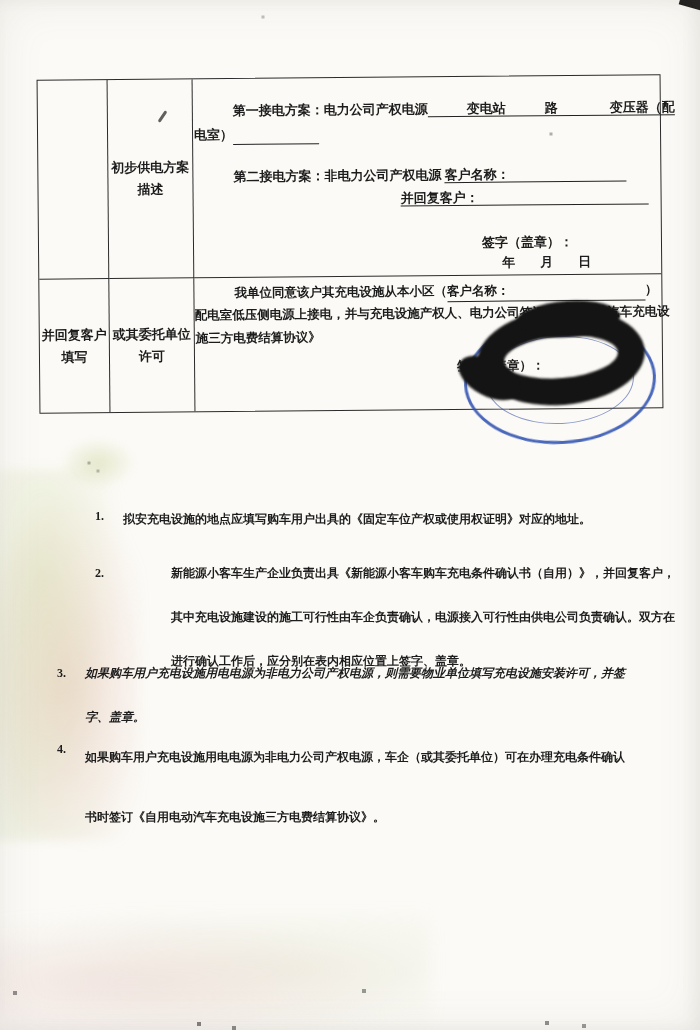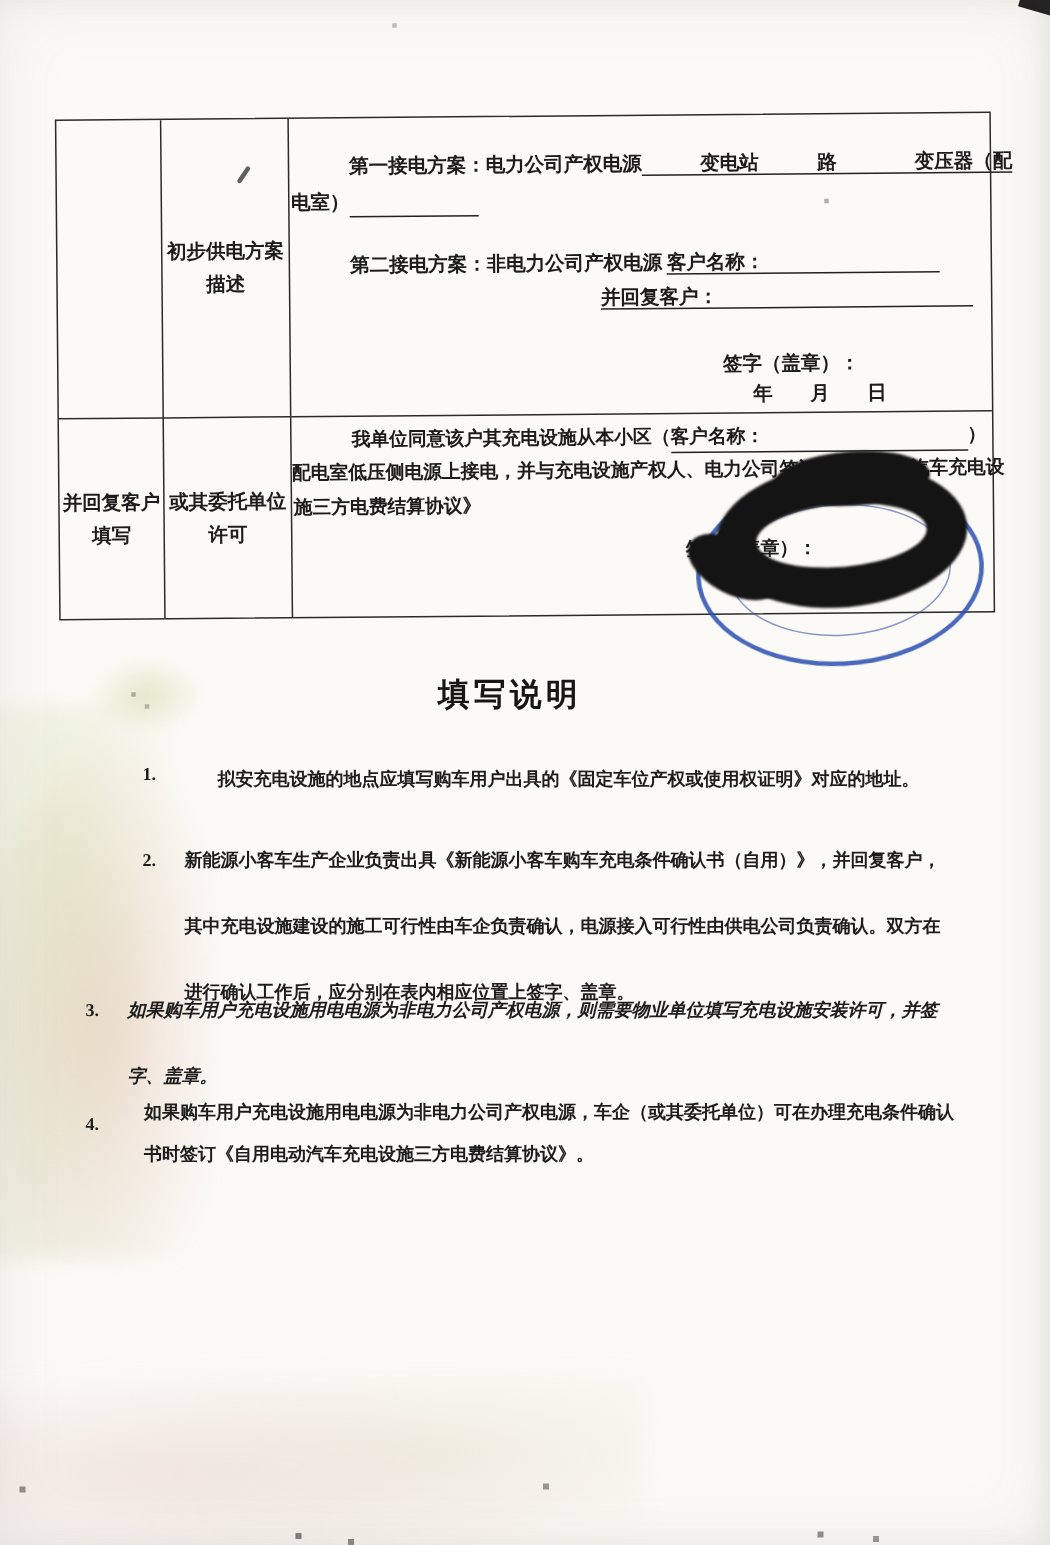--- a/index.html
+++ b/index.html
@@ -81,24 +81,24 @@
     border:27px solid #141414; border-radius:50%; transform:rotate(-5deg);}
   .ink-tail{left:456px; top:360px; width:66px; height:36px; background:#141414;
     border-radius:50%; transform:rotate(28deg);}
   .ink-top{left:516px; top:301px; width:104px; height:36px; background:#141414;
     border-radius:50%; transform:rotate(-4deg);}
   
   .inst-title{position:absolute; left:0; top:449px; width:680px; text-align:center; z-index:2;
     font-size:21px; letter-spacing:3px; color:#161616;}
   .item{position:absolute; display:flex; z-index:2; font-size:12px; color:#1d1d1d;}
   .item .num{width:20px; margin-right:8px; flex:none;}
-  .i1{left:95px; top:509px;} .i1 .txt{width:512px; line-height:20px;text-align:center;}
-  .i2{left:95px; top:551px;} .i2 .txt{width:512px; line-height:44px;}
+  .i1{left:95px; top:509px;} .i1 .txt{width:512px; line-height:20px;}
+  .i2{left:95px; top:551px;} .i2 .txt{width:512px; line-height:44px;margin-left:48px;}
   .i3{left:57px; top:651px;} .i3 .txt{width:545px; line-height:44px;font-style:italic;}
-  .i4{left:57px; top:727px;} .i4 .txt{width:545px; line-height:28px;margin-left:11px;}
+  .i4{left:57px; top:727px;} .i4 .txt{width:545px; line-height:60px;}
   .i2 .num,.i3 .num,.i4 .num{line-height:44px;}
   .i2 .txt,.i3 .txt,.i4 .txt{margin-top:0;}
 </style>
 </head>
 <body>
 
 <div class="page">
 
   <div class="stain stain-a"></div>
   <div class="stain stain-b"></div>
@@ -153,21 +153,20 @@
       <div class="ln date2">年　月　日</div>
     </div>
   </div>
 
   <div class="stamp-blue"></div>
   <div class="stamp-blue-inner"></div>
   <div class="ink ink-ring"></div>
   <div class="ink ink-tail"></div>
   <div class="ink ink-top"></div>
 
-  <div class="inst-title">填写说明</div>
 
   <div class="item i1">
     <span class="num">1.</span>
     <div class="txt">拟安充电设施的地点应填写购车用户出具的《固定车位产权或使用权证明》对应的地址。</div>
   </div>
   <div class="item i2">
     <span class="num">2.</span>
     <div class="txt">新能源小客车生产企业负责出具《新能源小客车购车充电条件确认书（自用）》，并回复客户，其中充电设施建设的施工可行性由车企负责确认，电源接入可行性由供电公司负责确认。双方在进行确认工作后，应分别在表内相应位置上签字、盖章。</div>
   </div>
   <div class="item i3">

